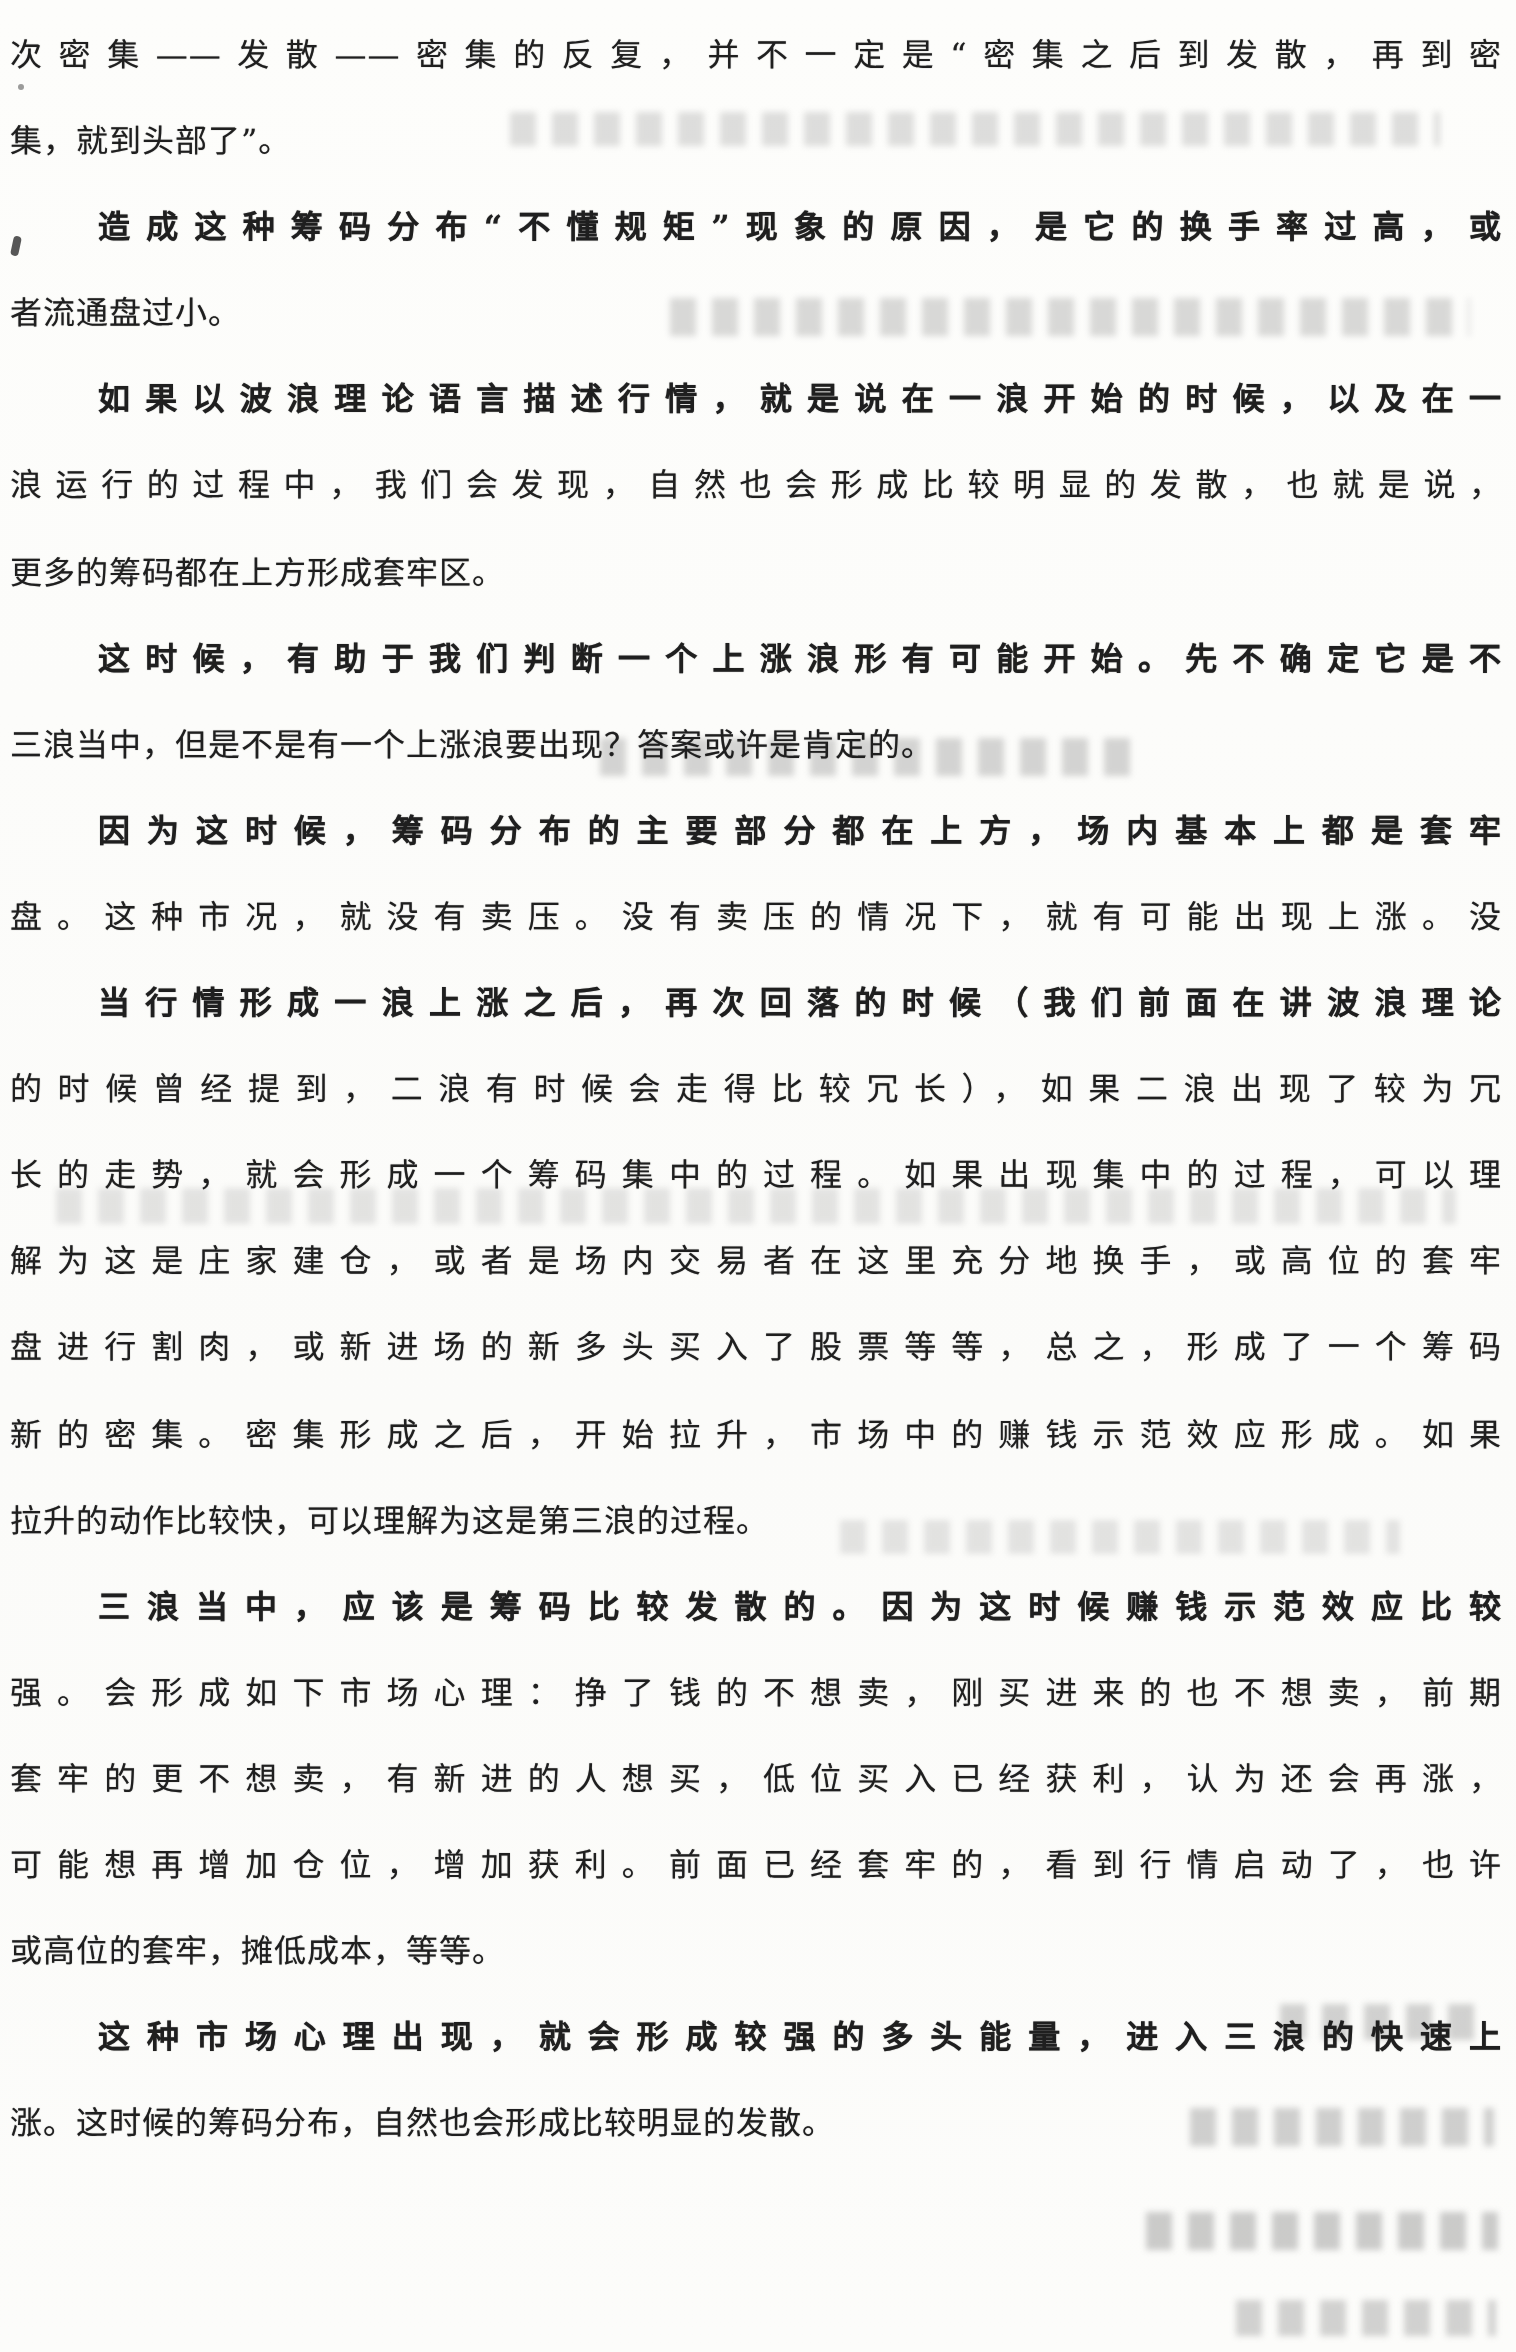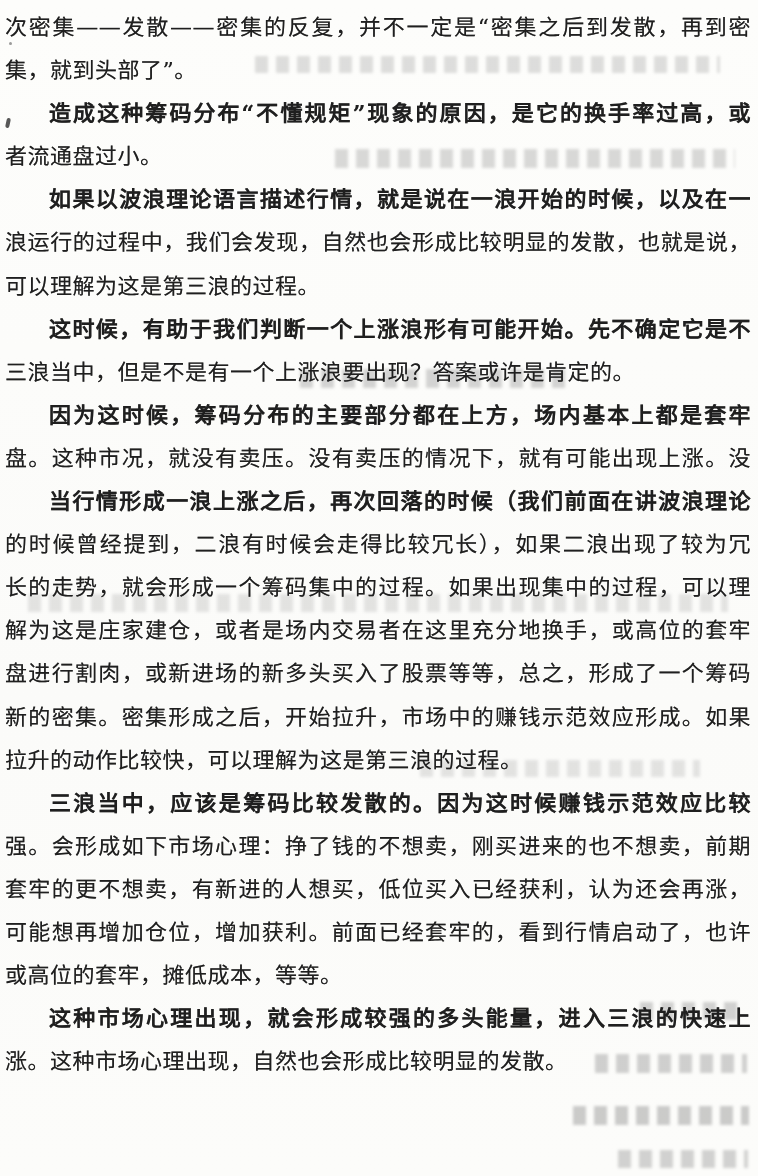--- a/index.html
+++ b/index.html
@@ -15,21 +15,21 @@
     color: #1f1f1f;
   }
   .text-block {
     position: absolute;
     left: 5px; right: 7px; top: 6px;
   }
   .paragraph { margin: 0; padding: 0; }
   .line {
     height: 43.1px;
     line-height: 43.1px;
-    font-size: 22px;
+    font-size: 16px;
     letter-spacing: 0.5px;
     text-shadow: 0 0 0.5px rgba(25,25,25,0.55);
     overflow: hidden;
   }
   .line.full {
     text-align: justify;
     text-align-last: justify;
   }
   .line.first { text-indent: 44px; font-weight: bold; }
   .ghost {
@@ -67,21 +67,21 @@
         <div class="line full">次密集——发散——密集的反复，并不一定是“密集之后到发散，再到密</div>
         <div class="line">集，就到头部了”。</div>
       </div>
       <div class="paragraph">
         <div class="line full first">造成这种筹码分布“不懂规矩”现象的原因，是它的换手率过高，或</div>
         <div class="line">者流通盘过小。</div>
       </div>
       <div class="paragraph">
         <div class="line full first">如果以波浪理论语言描述行情，就是说在一浪开始的时候，以及在一</div>
         <div class="line full">浪运行的过程中，我们会发现，自然也会形成比较明显的发散，也就是说，</div>
-        <div class="line">可以理解为这是第三浪的过程。</div>
+        <div class="line">更多的筹码都在上方形成套牢区。</div>
       </div>
       <div class="paragraph">
         <div class="line full first">这时候，有助于我们判断一个上涨浪形有可能开始。先不确定它是不</div>
         <div class="line">三浪当中，但是不是有一个上涨浪要出现？答案或许是肯定的。</div>
       </div>
       <div class="paragraph">
         <div class="line full first">因为这时候，筹码分布的主要部分都在上方，场内基本上都是套牢</div>
         <div class="line full">盘。这种市况，就没有卖压。没有卖压的情况下，就有可能出现上涨。没</div>
       </div>
       <div class="paragraph">
@@ -95,17 +95,17 @@
       </div>
       <div class="paragraph">
         <div class="line full first">三浪当中，应该是筹码比较发散的。因为这时候赚钱示范效应比较</div>
         <div class="line full">强。会形成如下市场心理：挣了钱的不想卖，刚买进来的也不想卖，前期</div>
         <div class="line full">套牢的更不想卖，有新进的人想买，低位买入已经获利，认为还会再涨，</div>
         <div class="line full">可能想再增加仓位，增加获利。前面已经套牢的，看到行情启动了，也许</div>
         <div class="line">或高位的套牢，摊低成本，等等。</div>
       </div>
       <div class="paragraph">
         <div class="line full first">这种市场心理出现，就会形成较强的多头能量，进入三浪的快速上</div>
-        <div class="line">涨。这种市场心理出现，自然也会形成比较明显的发散。</div>
+        <div class="line">涨。这时候的筹码分布，自然也会形成比较明显的发散。</div>
       </div>
     </div>
 
 </div>
 
 </body></html>

